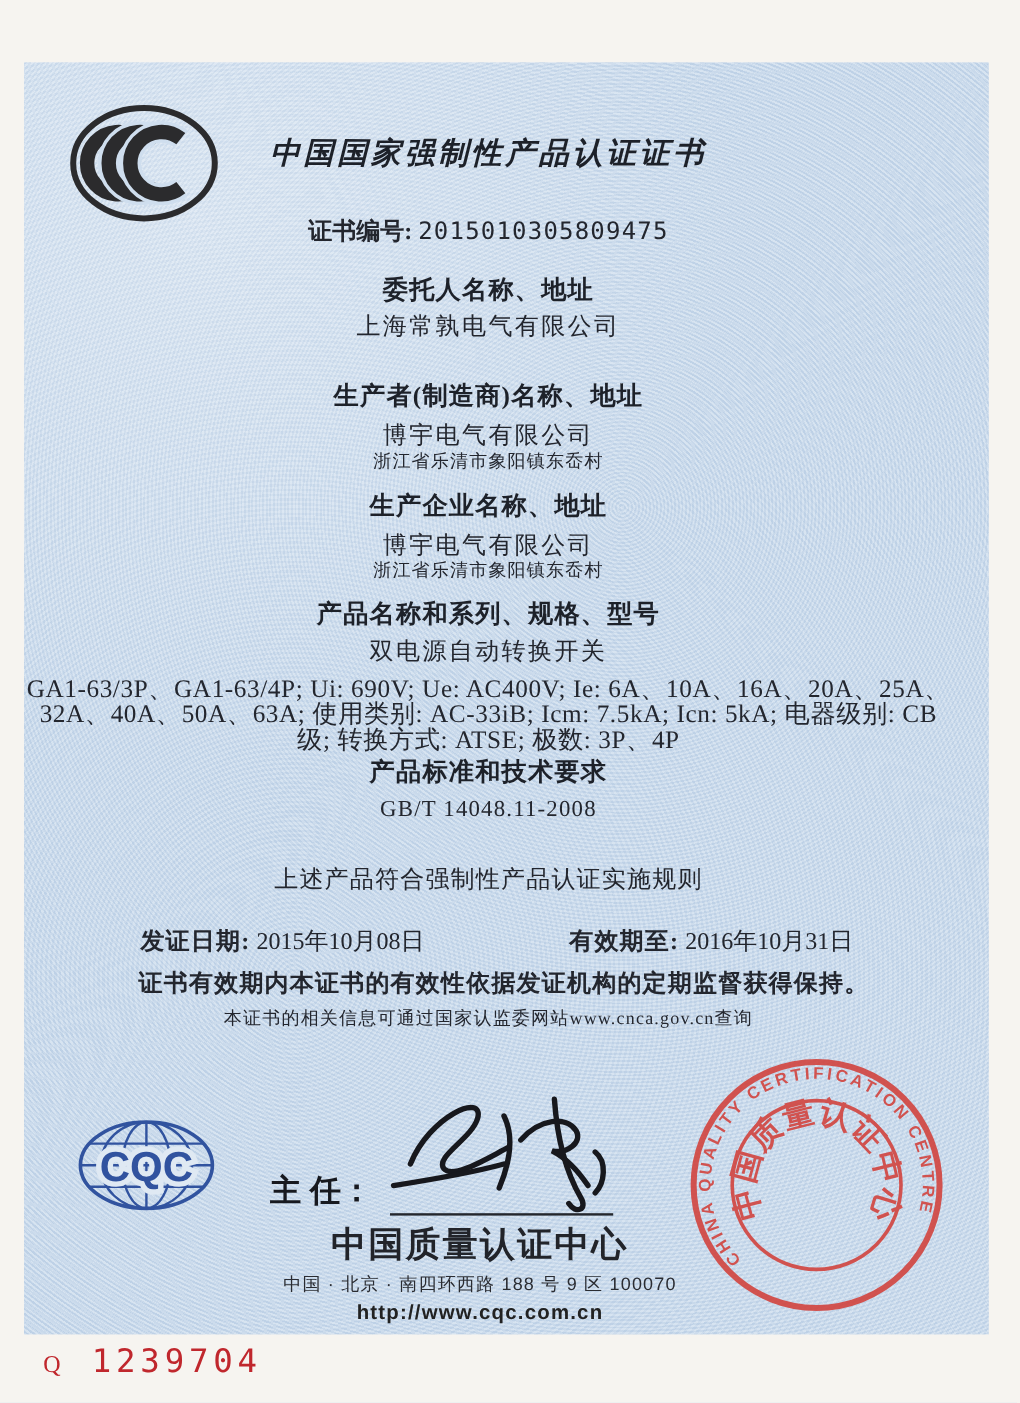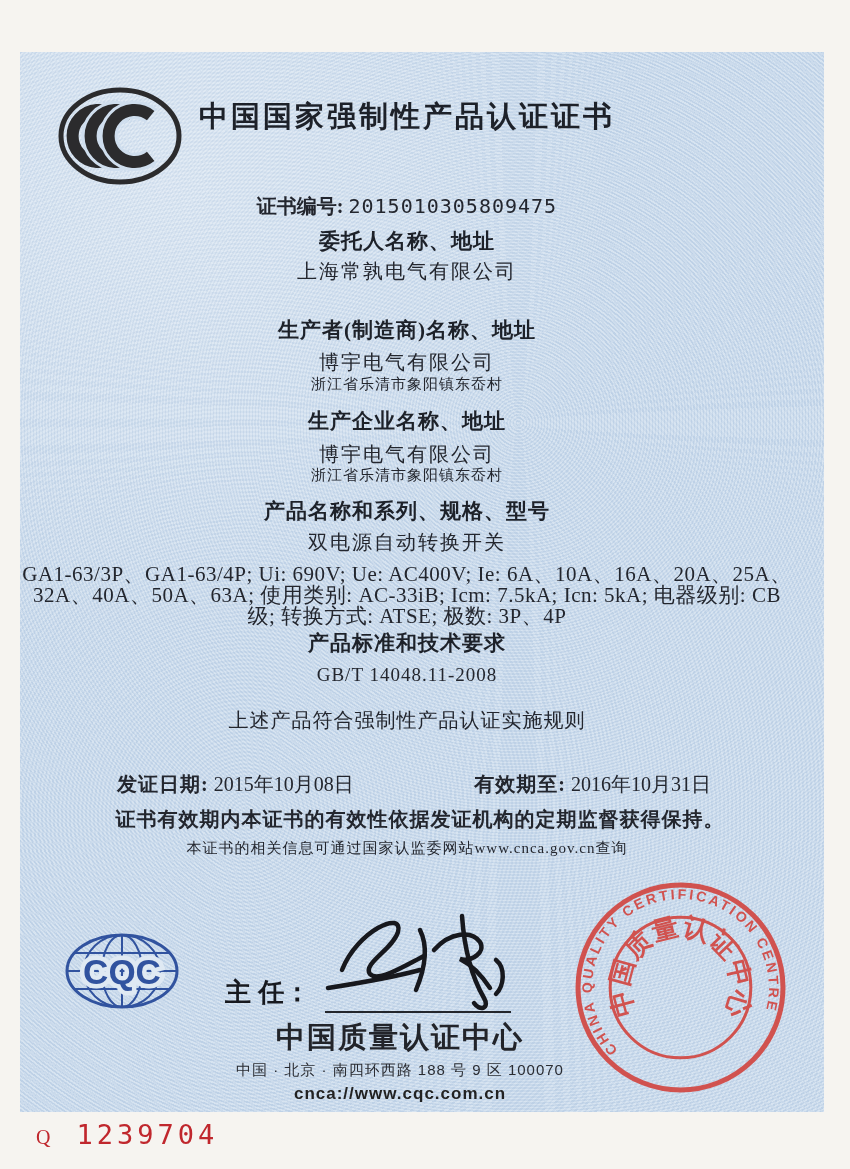--- a/index.html
+++ b/index.html
@@ -11,29 +11,29 @@
   }
   .cert{
     position:absolute;left:20px;top:52px;width:804px;height:1060px;
     background-color:#cfdeee;
     background-image:
       radial-gradient(circle at 18% 12%, rgba(255,255,255,.28), rgba(255,255,255,0) 40%),
       repeating-radial-gradient(circle at 62% 35%, rgba(255,255,255,.10) 0 1.5px, rgba(96,138,188,.09) 1.5px 3px),
       repeating-radial-gradient(circle at 28% 72%, rgba(255,255,255,.08) 0 2px, rgba(96,138,188,.07) 2px 4px);
   }
   .cline{position:absolute;left:0;width:774px;text-align:center;}
-  .title{top:45px;font-size:29px;font-weight:bold;letter-spacing:3px;color:#1d2129;}
-  .certno{top:141px;font-size:20px;font-weight:bold;}
+  .title{top:59px;font-size:25px;font-weight:bold;letter-spacing:3px;color:#1d2129;font-style:italic;}
+  .certno{top:127px;font-size:20px;font-weight:bold;}
   .certno .num{font-family:"DejaVu Sans Mono", monospace;font-weight:normal;letter-spacing:1px;}
   .h{font-size:21px;font-weight:bold;letter-spacing:1px;color:#1d2129;}
   .company{font-size:20px;letter-spacing:2px;}
   .addr{font-size:15px;letter-spacing:1px;}
   .spec{top:512px;font-size:21px;line-height:21px;letter-spacing:.5px;}
   .standard{top:612px;font-size:19px;letter-spacing:1px;text-align:center;}
-  .stmt{font-size:20px;letter-spacing:1px;}
+  .stmt{font-size:20px;letter-spacing:1px;margin-top:12px;}
   .daterow{position:absolute;left:97px;top:719px;width:594px;display:flex;justify-content:space-between;font-size:20px;}
   .daterow b{letter-spacing:1px;margin-top:14px;}
   .validity{top:754px;font-size:20px;font-weight:bold;letter-spacing:1px;padding-left:13px;}
   .query{top:787px;font-size:15px;letter-spacing:1px;}
   .director{position:absolute;left:205px;top:923px;font-size:26px;font-weight:bold;
     font-family:"Liberation Sans", sans-serif;color:#17191f;}
   .sigline{position:absolute;left:305px;top:959px;width:186px;height:2px;background:#23262c;}
   .orgname{top:966px;font-size:29px;font-weight:bold;letter-spacing:2px;
     font-family:"Liberation Sans", sans-serif;width:760px;color:#22242a;}
   .orgaddr{top:1009px;font-size:15px;font-family:"Liberation Sans", sans-serif;width:760px;letter-spacing:1px;color:#2a2c32;}
@@ -129,21 +129,21 @@
       <path d="M100 28 C108 44 106 64 96 88"></path>
       <path d="M114 48 C130 30 152 28 160 40 C166 50 152 60 140 57 C152 63 162 74 170 86"></path>
       <path d="M142 14 C144 42 150 72 164 96 C170 106 160 110 154 101"></path>
       <path d="M176 58 C186 66 184 84 176 92"></path>
     </g>
   </svg>
   <div class="sigline"></div>
 
   <div class="cline orgname">中国质量认证中心</div>
   <div class="cline orgaddr">中国 · 北京 ·  南四环西路 188 号 9 区  100070</div>
-  <div class="cline orgurl">cnca://www.cqc.com.cn</div>
+  <div class="cline orgurl">http://www.cqc.com.cn</div>
 
   <svg class="sealwrap" style="left:553px;top:828px;" width="215" height="215" viewBox="-107 -107 214 214">
     <defs>
       <path id="arcEn" d="M -62.2 62.2 A 88 88 0 1 1 62.2 62.2" fill="none"></path>
       <path id="arcCn" d="M -44.3 25.6 A 51.2 51.2 0 1 1 44.3 25.6" fill="none"></path>
     </defs>
     <circle cx="0" cy="0" r="102" fill="none" stroke="#d2403a" stroke-width="5"></circle>
     <circle cx="0" cy="0" r="70" fill="none" stroke="#d2403a" stroke-width="3"></circle>
     <text font-family="Liberation Sans, sans-serif" font-size="14" font-weight="bold" fill="#d2403a" letter-spacing="2.6">
       <textPath href="#arcEn" startOffset="0">CHINA  QUALITY  CERTIFICATION  CENTRE</textPath>

